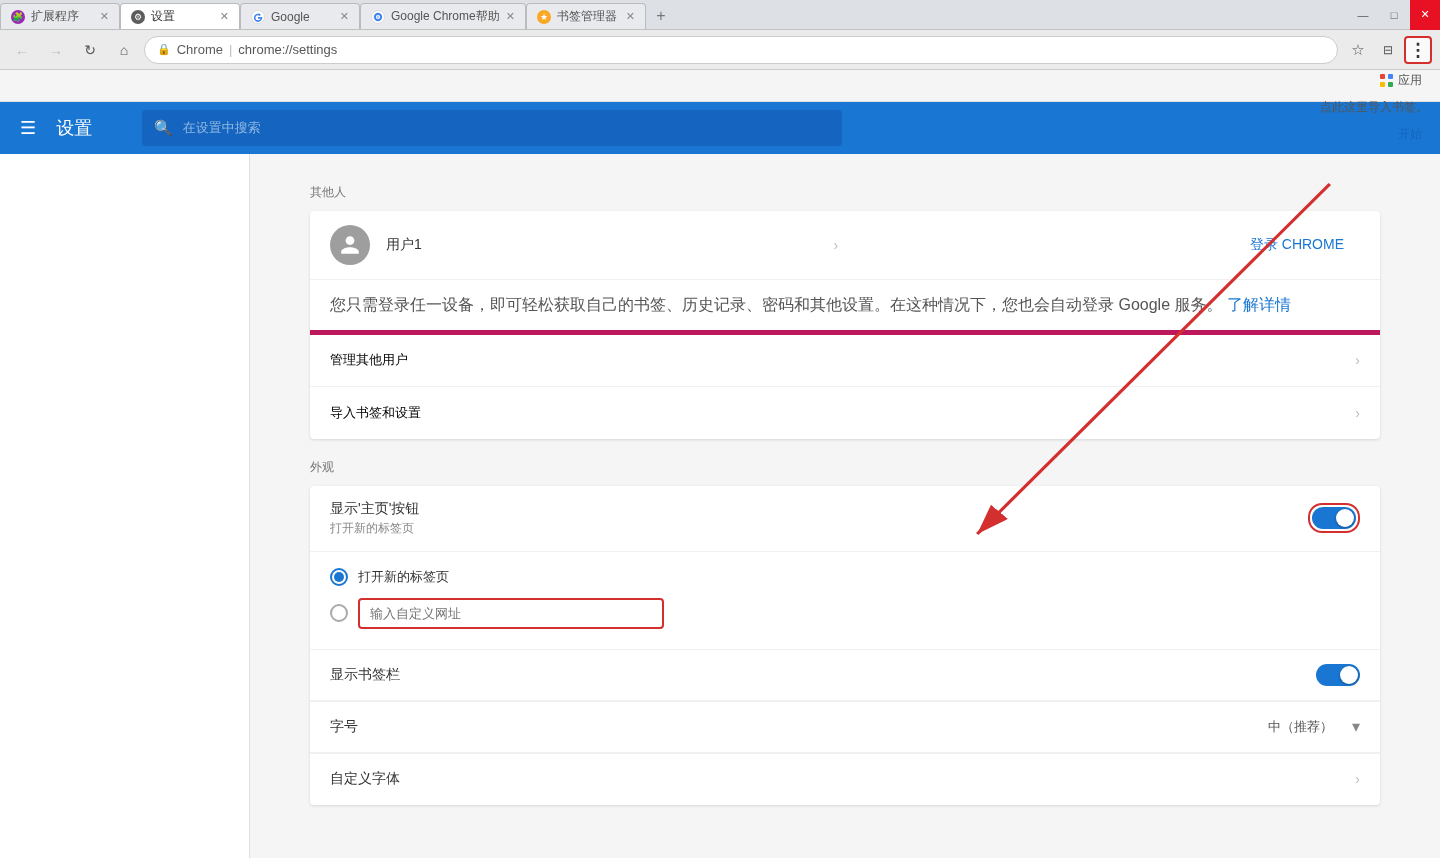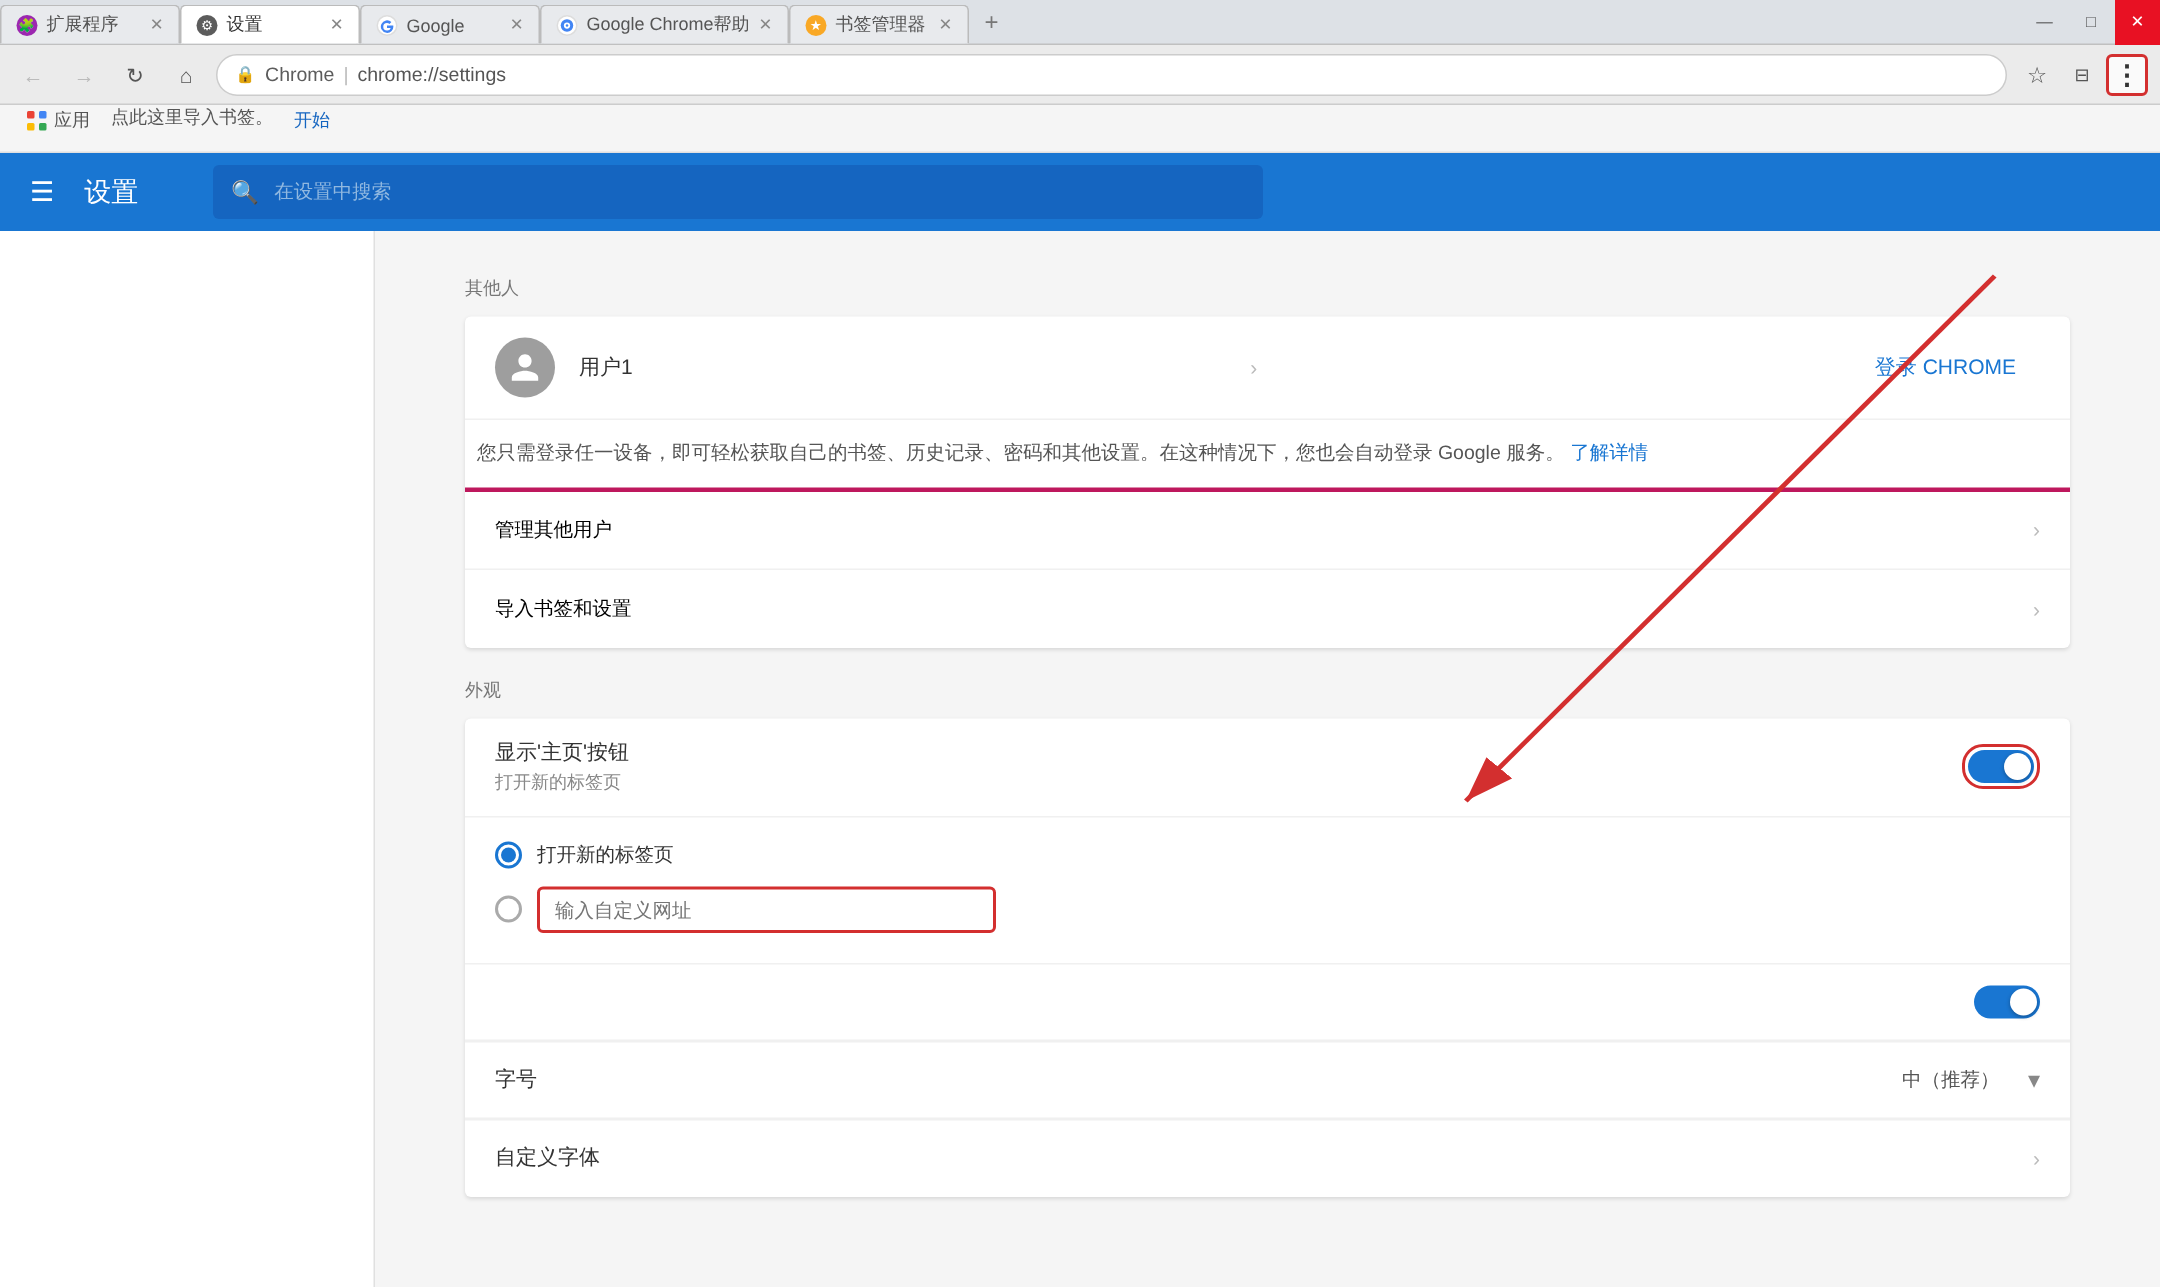--- a/index.html
+++ b/index.html
@@ -137,26 +137,27 @@
       border: 2px solid #d32f2f;
       border-radius: 4px;
       background: #fafafa;
     }
 
     
     .bookmarksbar {
       height: 32px;
       background: #f5f5f5;
       display: flex;
-      align-items: flex-start;
+      align-items: flex-end;
       padding: 0 12px;
       gap: 8px;
       border-bottom: 1px solid #e0e0e0;
       font-size: 12px;
       color: #555;
+      flex-direction: column;
     }
     .apps-btn {
       display: flex;
       align-items: center;
       gap: 4px;
       cursor: pointer;
       padding: 2px 6px;
       border-radius: 3px;
     }
     .bookmark-link {
@@ -270,25 +271,25 @@
       color: #1976d2;
       font-size: 14px;
       margin-left: auto;
       margin-right: 16px;
       text-decoration: none;
       cursor: pointer;
     }
 
     
     .card-desc {
-      padding: 12px 8px;
-      font-size: 13px;
+      padding: 12px 20px;
+      font-size: 16px;
       color: #555;
       line-height: 1.6;
-      border-bottom: 3px solid #be185d;
+      border-bottom: 5px solid #be185d;
     }
     .card-desc a { color: #1976d2; text-decoration: none; cursor: pointer; }
 
     
     .toggle-switch {
       width: 44px;
       height: 22px;
       border-radius: 11px;
       position: relative;
       cursor: pointer;
@@ -567,20 +568,23 @@
           <span class="radio-label">打开新的标签页</span>
         </div>
 
         <div class="radio-row">
           <div class="radio-circle unchecked"></div>
           <input class="custom-url-input" type="text" placeholder="输入自定义网址" style="">
         </div>
       </div>
 
       <div class="setting-row" style="border-top:1px solid #f0f0f0;">
+        <div class="setting-label-group">
+          <div class="setting-main-label">显示书签栏</div>
+        </div>
         <div class="setting-control">
           <div class="toggle-switch on">
             <div class="toggle-knob"></div>
           </div>
         </div>
       </div>
 
       <div class="setting-row" style="border-top:1px solid #f0f0f0;">
         <div class="setting-label-group">
           <div class="setting-main-label">字号</div>

